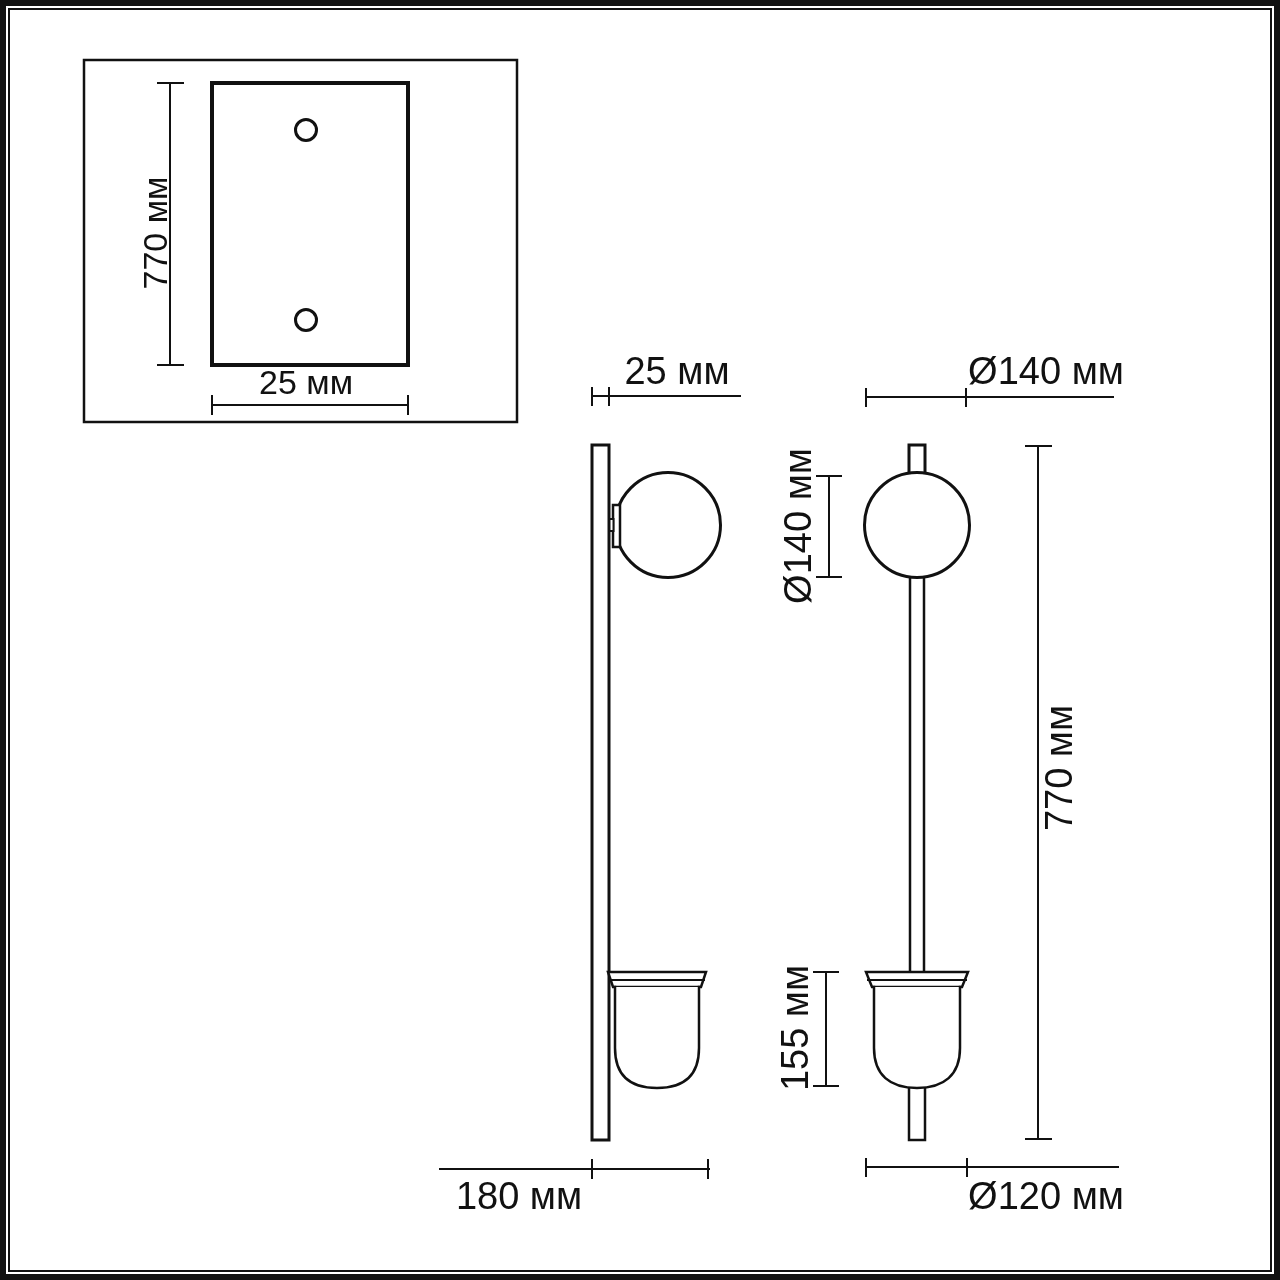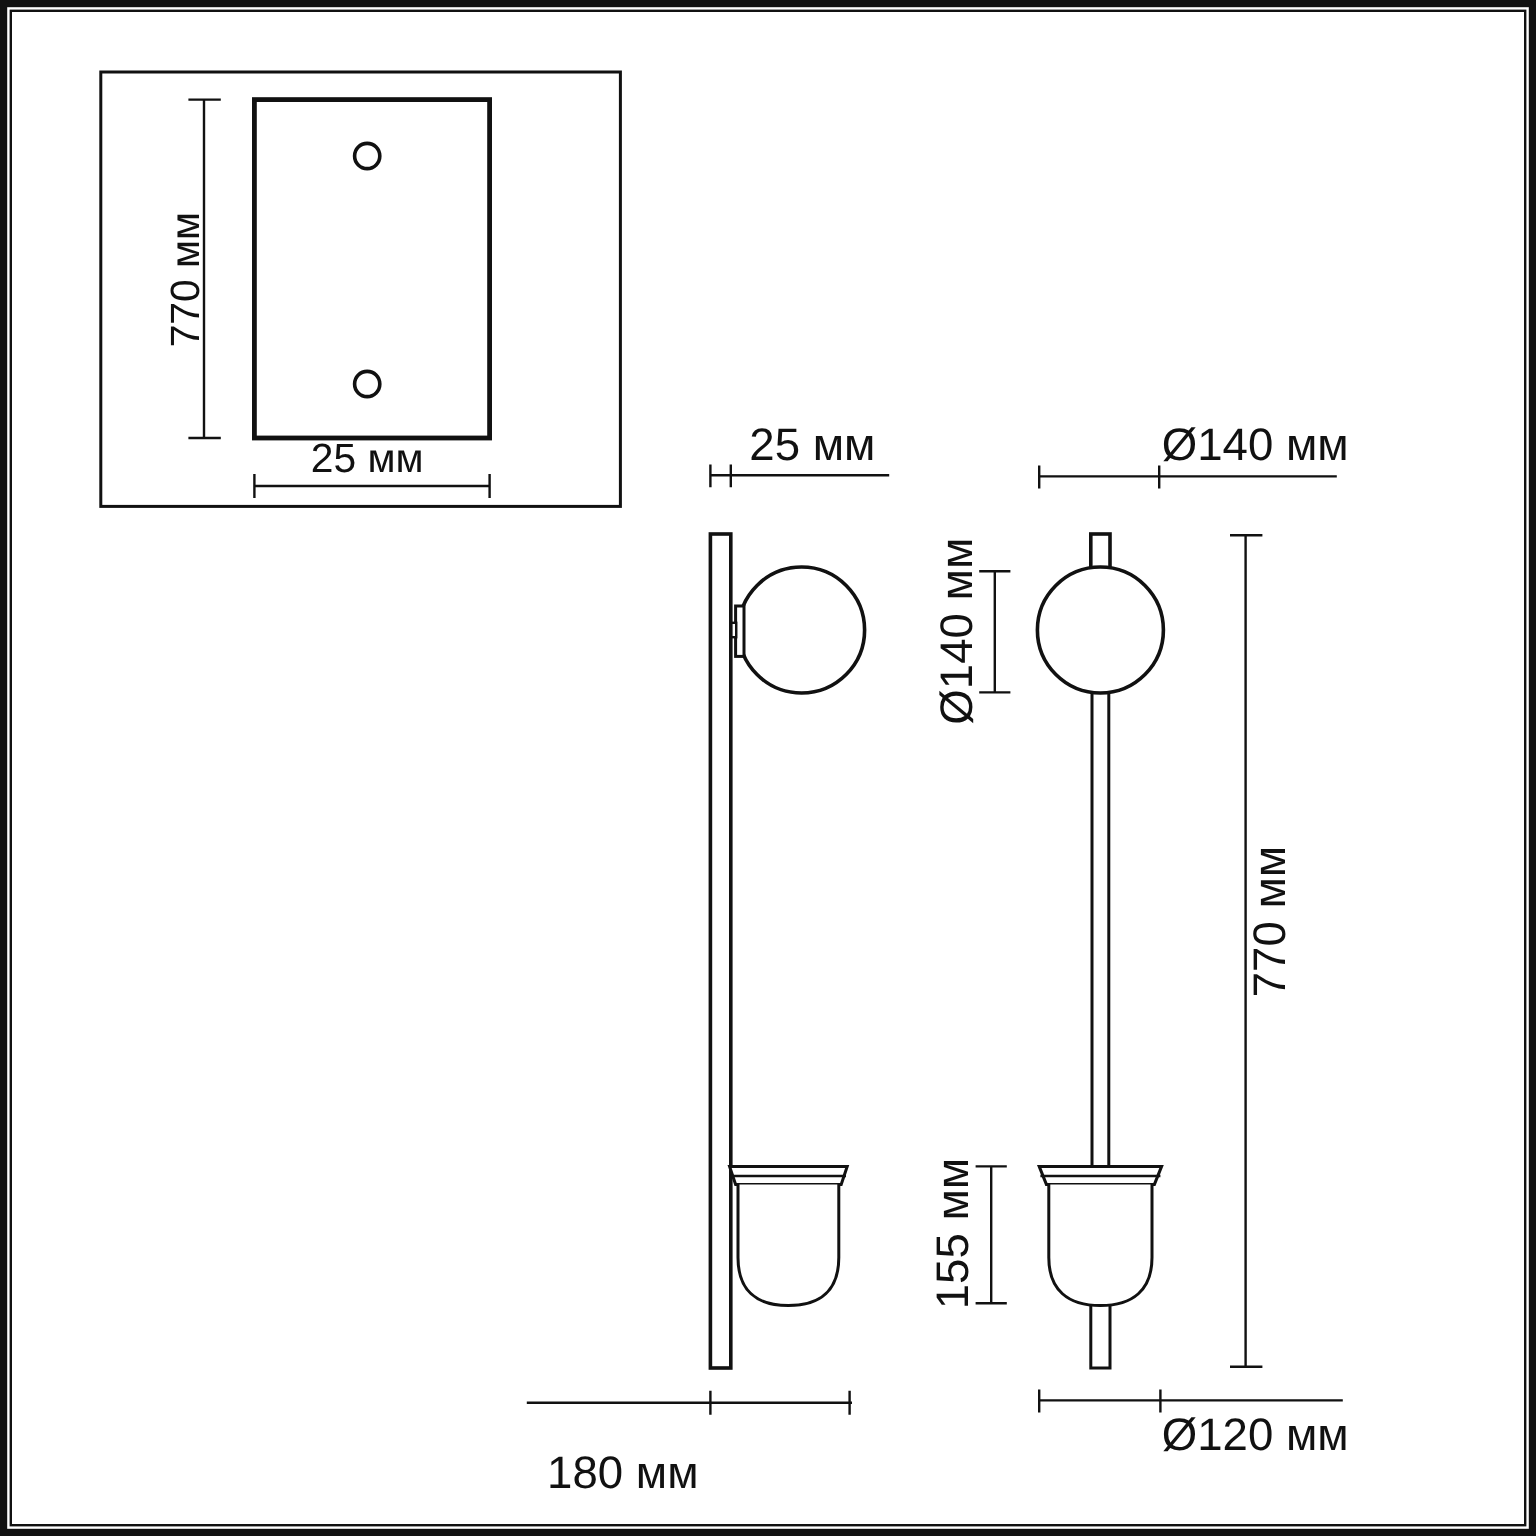--- a/index.html
+++ b/index.html
@@ -100,21 +100,21 @@
       <path class="filled" d="M874,987 V1048 C874,1075 890,1088 917,1088 C944,1088 960,1075 960,1048 V987" stroke-width="2.5"></path>
     </g>
   </svg>
 
   <div class="dim-label small rotated" style="left:155px; top:233px;">770 мм</div>
 
   <div class="dim-label small" style="left:306px; top:382px;">25 мм</div>
 
   <div class="dim-label" style="left:677px; top:371px;">25 мм</div>
 
-  <div class="dim-label" style="left:519px; top:1196px;margin-top:32px;">180 мм</div>
+  <div class="dim-label" style="left:519px; top:1196px;">180 мм</div>
 
   <div class="dim-label" style="left:1046px; top:371px;">Ø140 мм</div>
 
   <div class="dim-label rotated" style="left:798px; top:526px;">Ø140 мм</div>
 
   <div class="dim-label rotated" style="left:795px; top:1028px;">155 мм</div>
 
   <div class="dim-label rotated" style="left:1059px; top:768px;">770 мм</div>
 
   <div class="dim-label" style="left:1046px; top:1196px;text-align:right;">Ø120 мм</div>

